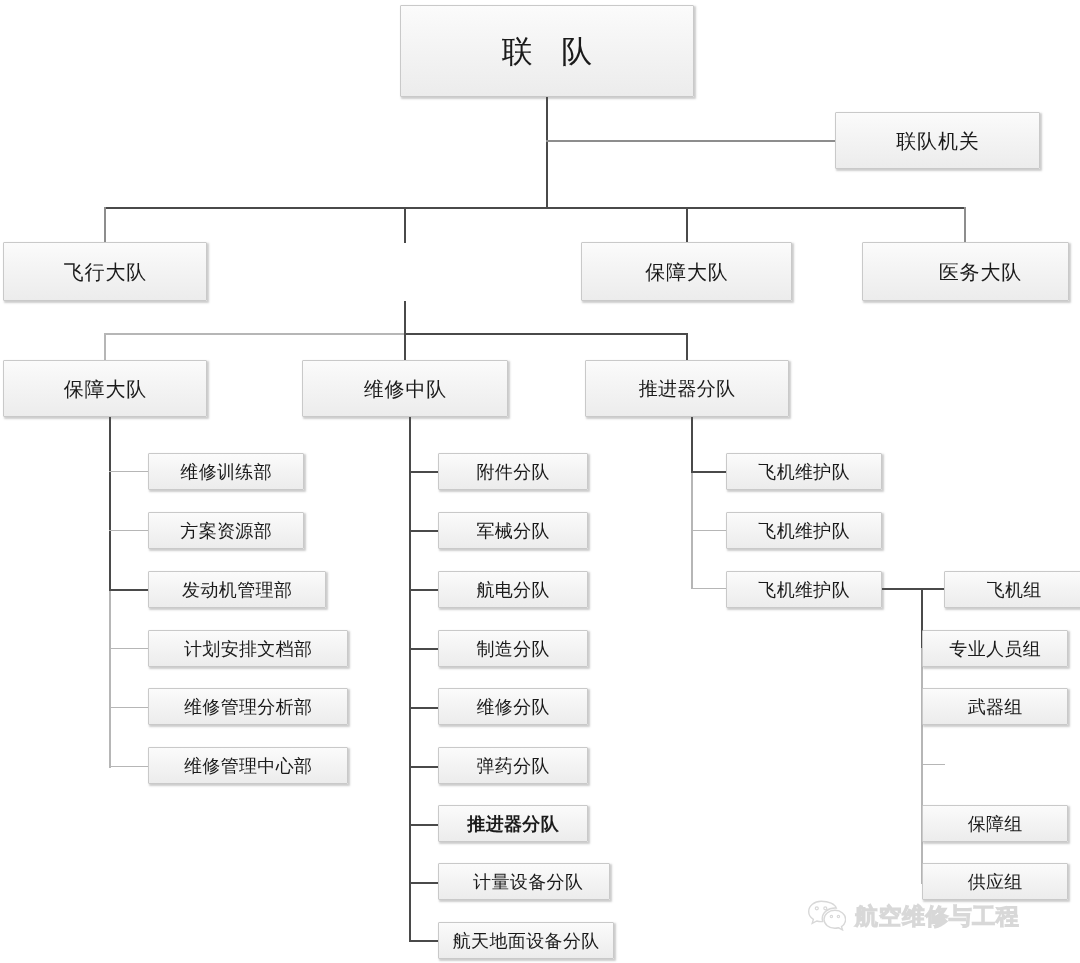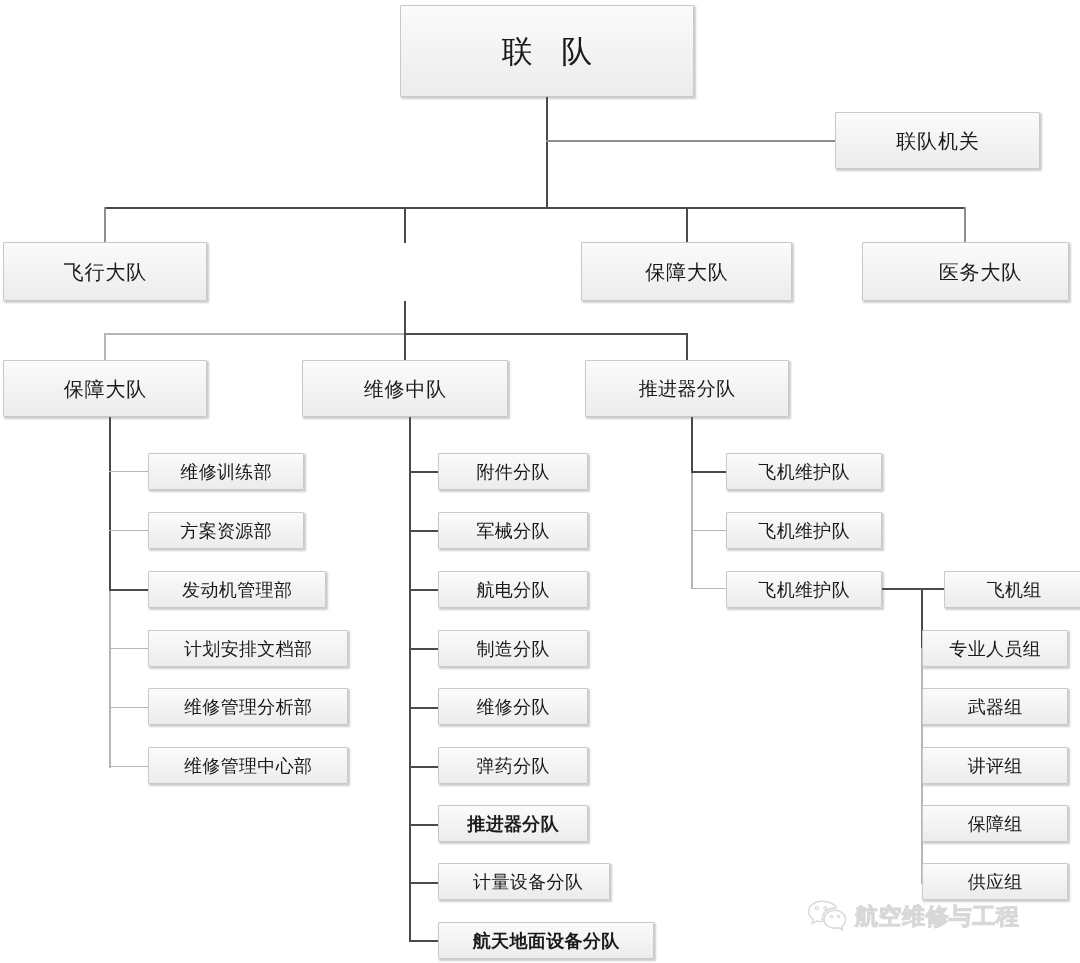--- a/index.html
+++ b/index.html
@@ -201,21 +201,21 @@
   </div>
   <div class="node n-leaf" style="left:438px; top:747px; width:150px; height:37px;">
     <span class="node-label">弹药分队</span>
   </div>
   <div class="node n-leaf" style="left:438px; top:805px; width:150px; height:37px;font-weight:bold;">
     <span class="node-label">推进器分队</span>
   </div>
   <div class="node n-leaf" style="left:438px; top:863px; width:172px; height:37px;padding-left:8px;">
     <span class="node-label">计量设备分队</span>
   </div>
-  <div class="node n-leaf" style="left:438px; top:922px; width:216px; height:37px;font-weight:bold;">
+  <div class="node n-leaf" style="left:438px; top:922px; width:176px; height:37px;">
     <span class="node-label">航天地面设备分队</span>
   </div>
 
   <div class="node n-leaf" style="left:726px; top:453px; width:156px; height:37px;">
     <span class="node-label">飞机维护队</span>
   </div>
   <div class="node n-leaf" style="left:726px; top:512px; width:156px; height:37px;">
     <span class="node-label">飞机维护队</span>
   </div>
   <div class="node n-leaf" style="left:726px; top:571px; width:156px; height:37px;">
@@ -223,23 +223,20 @@
   </div>
 
   <div class="node n-leaf" style="left:944px; top:571px; width:140px; height:37px;">
     <span class="node-label">飞机组</span>
   </div>
   <div class="node n-leaf" style="left:922px; top:630px; width:146px; height:37px;">
     <span class="node-label">专业人员组</span>
   </div>
   <div class="node n-leaf" style="left:922px; top:688px; width:146px; height:37px;">
     <span class="node-label">武器组</span>
-  </div>
-  <div class="node n-leaf" style="left:922px; top:747px; width:146px; height:37px;">
-    <span class="node-label">讲评组</span>
   </div>
   <div class="node n-leaf" style="left:922px; top:805px; width:146px; height:37px;">
     <span class="node-label">保障组</span>
   </div>
   <div class="node n-leaf" style="left:922px; top:863px; width:146px; height:37px;">
     <span class="node-label">供应组</span>
   </div>
 
   <div id="watermark">
     <span class="wm-icon">

